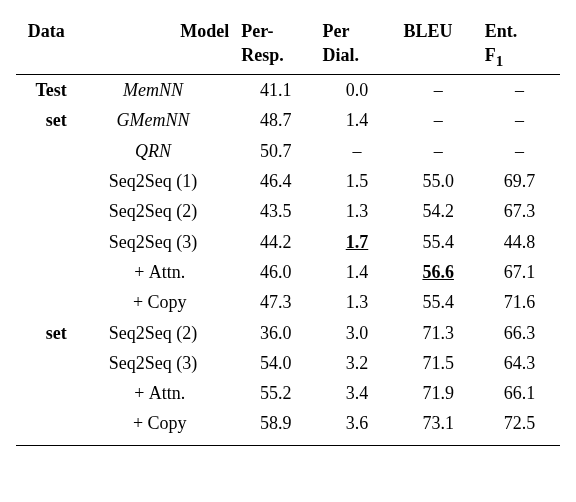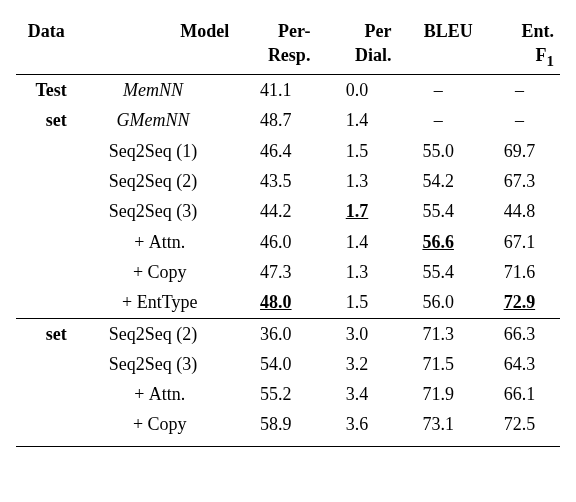--- a/index.html
+++ b/index.html
@@ -15,21 +15,21 @@
   table {
     border-collapse: collapse;
     width: 100%;
   }
   th, td {
     padding: 3px 6px;
     line-height: 1.35;
   }
   thead th {
     font-weight: bold;
-    text-align: right;
+    text-align: left;
     vertical-align: top;
     border-bottom: 1.5px solid #000;
   }
   thead th:first-child,
   thead th:nth-child(2) {
     text-align: right;
   }
   tbody td {
     text-align: center;
   }
@@ -101,20 +101,28 @@
       <tr>
         <td class="data-col">set</td>
         <td class="model-col"><span class="italic">GMemNN</span></td>
         <td><span>48.7</span></td>
         <td><span>1.4</span></td>
         <td><span>–</span></td>
         <td><span>–</span></td>
       </tr>
       <tr>
         <td class="data-col"></td>
+        <td class="model-col"><span class="italic">QRN</span></td>
+        <td><span>50.7</span></td>
+        <td><span>–</span></td>
+        <td><span>–</span></td>
+        <td><span>–</span></td>
+      </tr>
+      <tr>
+        <td class="data-col"></td>
         <td class="model-col"><span>Seq2Seq&nbsp;(1)</span></td>
         <td><span>46.4</span></td>
         <td><span>1.5</span></td>
         <td><span>55.0</span></td>
         <td><span>69.7</span></td>
       </tr>
       <tr>
         <td class="data-col"></td>
         <td class="model-col"><span>Seq2Seq&nbsp;(2)</span></td>
         <td><span>43.5</span></td>
@@ -138,28 +146,20 @@
         <td><span class="bold">56.6</span></td>
         <td><span>67.1</span></td>
       </tr>
       <tr>
         <td class="data-col"></td>
         <td class="model-col"><span>&nbsp;&nbsp;&nbsp;+&nbsp;Copy</span></td>
         <td><span>47.3</span></td>
         <td><span>1.3</span></td>
         <td><span>55.4</span></td>
         <td><span>71.6</span></td>
-      </tr>
-      <tr class="section-end">
-        <td class="data-col"></td>
-        <td class="model-col"><span>&nbsp;&nbsp;&nbsp;+&nbsp;EntType</span></td>
-        <td><span class="bold">48.0</span></td>
-        <td><span>1.5</span></td>
-        <td><span>56.0</span></td>
-        <td><span class="bold">72.9</span></td>
       </tr>
       <tr>
         <td class="data-col">set</td>
         <td class="model-col"><span>Seq2Seq&nbsp;(2)</span></td>
         <td><span>36.0</span></td>
         <td><span>3.0</span></td>
         <td><span>71.3</span></td>
         <td><span>66.3</span></td>
       </tr>
       <tr>

